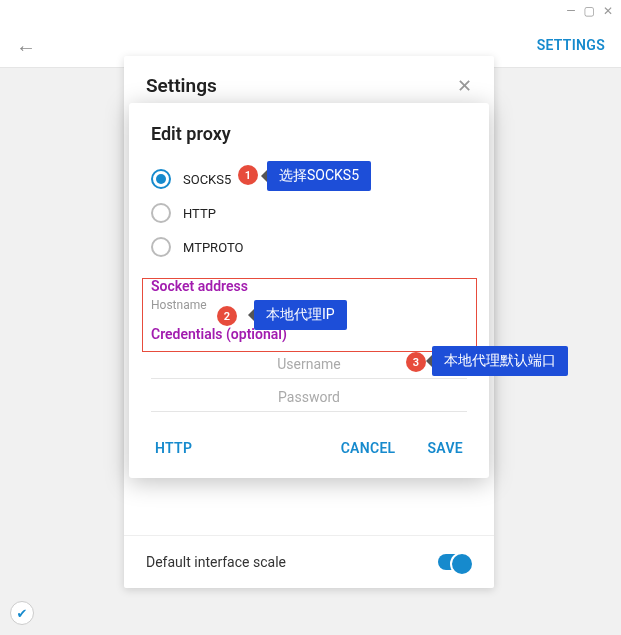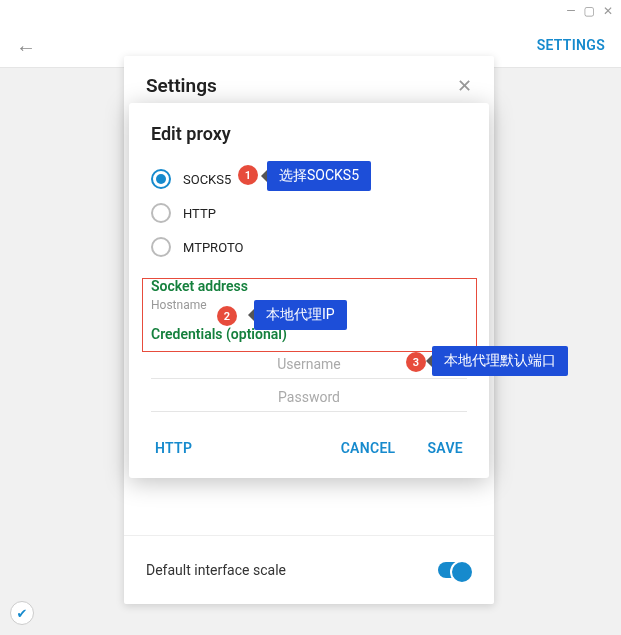--- a/index.html
+++ b/index.html
@@ -10,36 +10,36 @@
 
 .header { height: 46px; display: flex; align-items: center; padding: 0 16px; background: #fff; border-bottom: 1px solid #e5e5e5; }
 .back-arrow { font-size: 20px; color: #888; }
 .settings-link { margin-left: auto; color: #168acd; font-weight: 600; font-size: 14px; letter-spacing: 0.3px; }
 
 .backdrop-card { position: absolute; left: 124px; top: 56px; width: 370px; background: #fff; border-radius: 2px; box-shadow: 0 2px 8px rgba(0,0,0,0.15); }
 .backdrop-head { display: flex; align-items: center; padding: 18px 22px; }
 .backdrop-title { font-size: 19px; font-weight: 600; color: #222; }
 .close-x { margin-left: auto; color: #999; font-size: 18px; }
 .backdrop-body { height: 420px; }
-.backdrop-footer { padding: 26px 22px; display: flex; align-items: center; border-top: 1px solid #eee; }
+.backdrop-footer { padding: 18px 22px; display: flex; align-items: center; border-top: 1px solid #eee; }
 .footer-label { font-size: 14px; color: #333; }
 .toggle { margin-left: auto; width: 34px; height: 16px; background: #168acd; border-radius: 10px; position: relative; }
 .toggle::after { content: ""; position: absolute; right: -2px; top: -2px; width: 20px; height: 20px; background: #168acd; border-radius: 50%; border: 2px solid #fff; }
 
 .dialog { position: absolute; left: 129px; top: 103px; width: 360px; background: #fff; border-radius: 3px; box-shadow: 0 4px 24px rgba(0,0,0,0.25); padding: 20px 22px 14px; }
 .dialog-title { font-size: 18px; font-weight: 600; color: #222; margin-bottom: 18px; }
 
 .radio-row { display: flex; align-items: center; height: 34px; }
 .radio { width: 20px; height: 20px; border: 2px solid #bbb; border-radius: 50%; margin-right: 12px; position: relative; flex-shrink: 0; }
 .radio.checked { border-color: #168acd; }
 .radio.checked::after { content: ""; position: absolute; left: 3px; top: 3px; width: 10px; height: 10px; background: #168acd; border-radius: 50%; }
 .radio-label { font-size: 13px; color: #222; }
 
 .section { margin-top: 14px; }
-.section-title { font-size: 14px; font-weight: 600; color: #15803d; margin-bottom: 4px; }
+.section-title { font-size: 14px; font-weight: 600; color: #a21caf; margin-bottom: 4px; }
 .section-fields { display: flex; gap: 16px; flex-direction: column; }
 .field { flex: 1; }
 .field.port { flex: 0 0 80px; }
 .field-label { font-size: 12px; color: #999; }
 .field-value { font-size: 14px; color: #222; padding: 4px 0 6px; border-bottom: 1px solid #e5e5e5; }
 .field-placeholder { font-size: 14px; color: #aaa; padding: 10px 0 6px; border-bottom: 1px solid #e5e5e5; text-align: center; }
 
 .hl-box { position: absolute; border: 1px solid #e74c3c; pointer-events: none; }
 .hl1 { left: 142px; top: 278px; width: 335px; height: 74px; }
 

